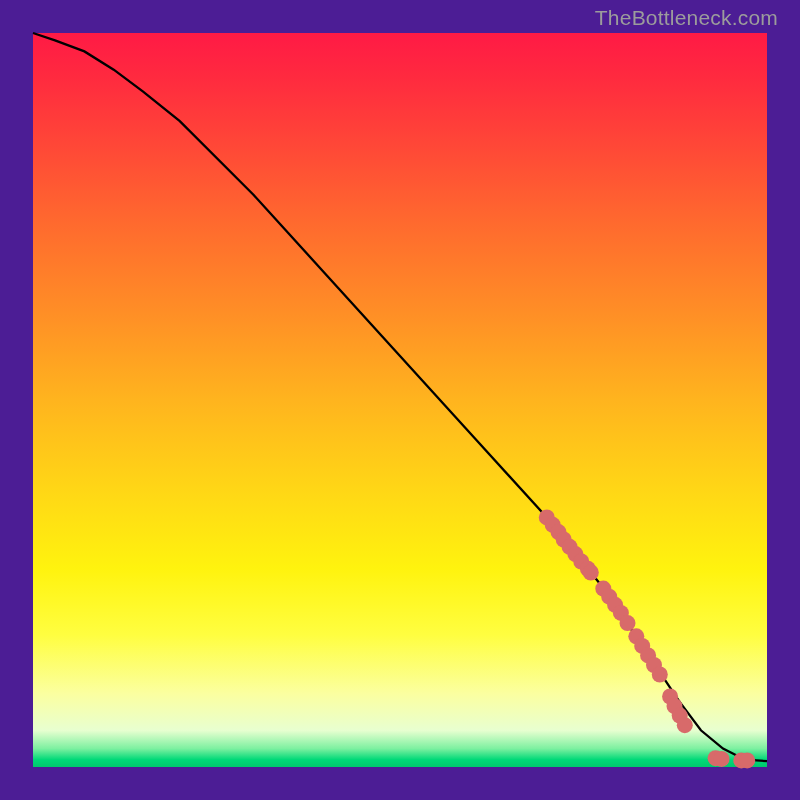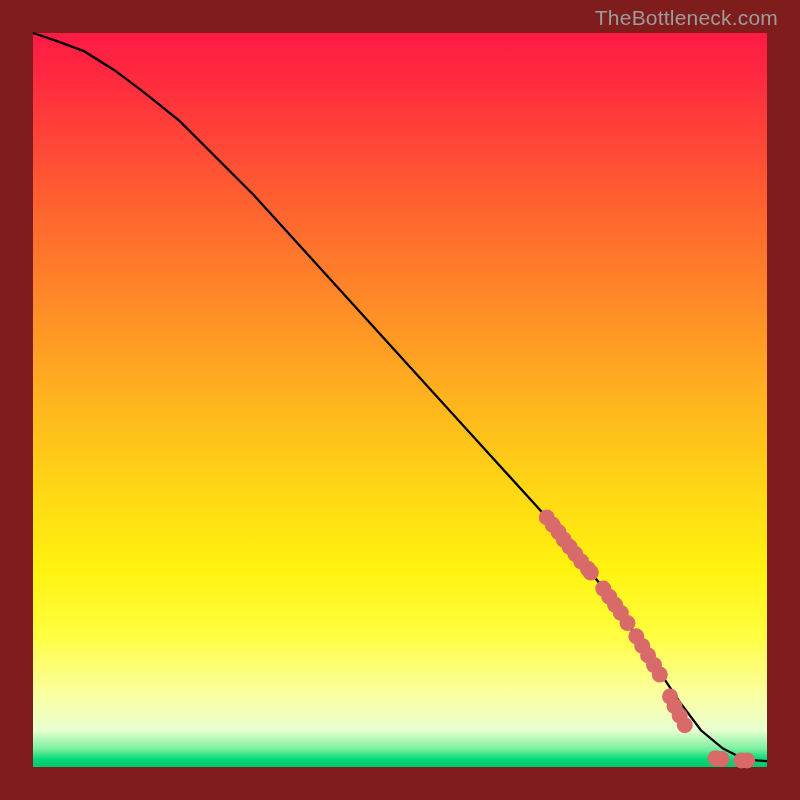--- a/index.html
+++ b/index.html
@@ -10,21 +10,21 @@
     background: #000;
     overflow: hidden;
     font-family: Arial, Helvetica, sans-serif;
   }
   .frame {
     position: absolute;
     left: 0;
     top: 0;
     width: 800px;
     height: 800px;
-    background: #7f1d1d;
+    background: #4c1d95;
   }
   .plot-area {
     position: absolute;
     left: 33px;
     top: 33px;
     width: 734px;
     height: 734px;
     
     background: linear-gradient(
       to bottom,

